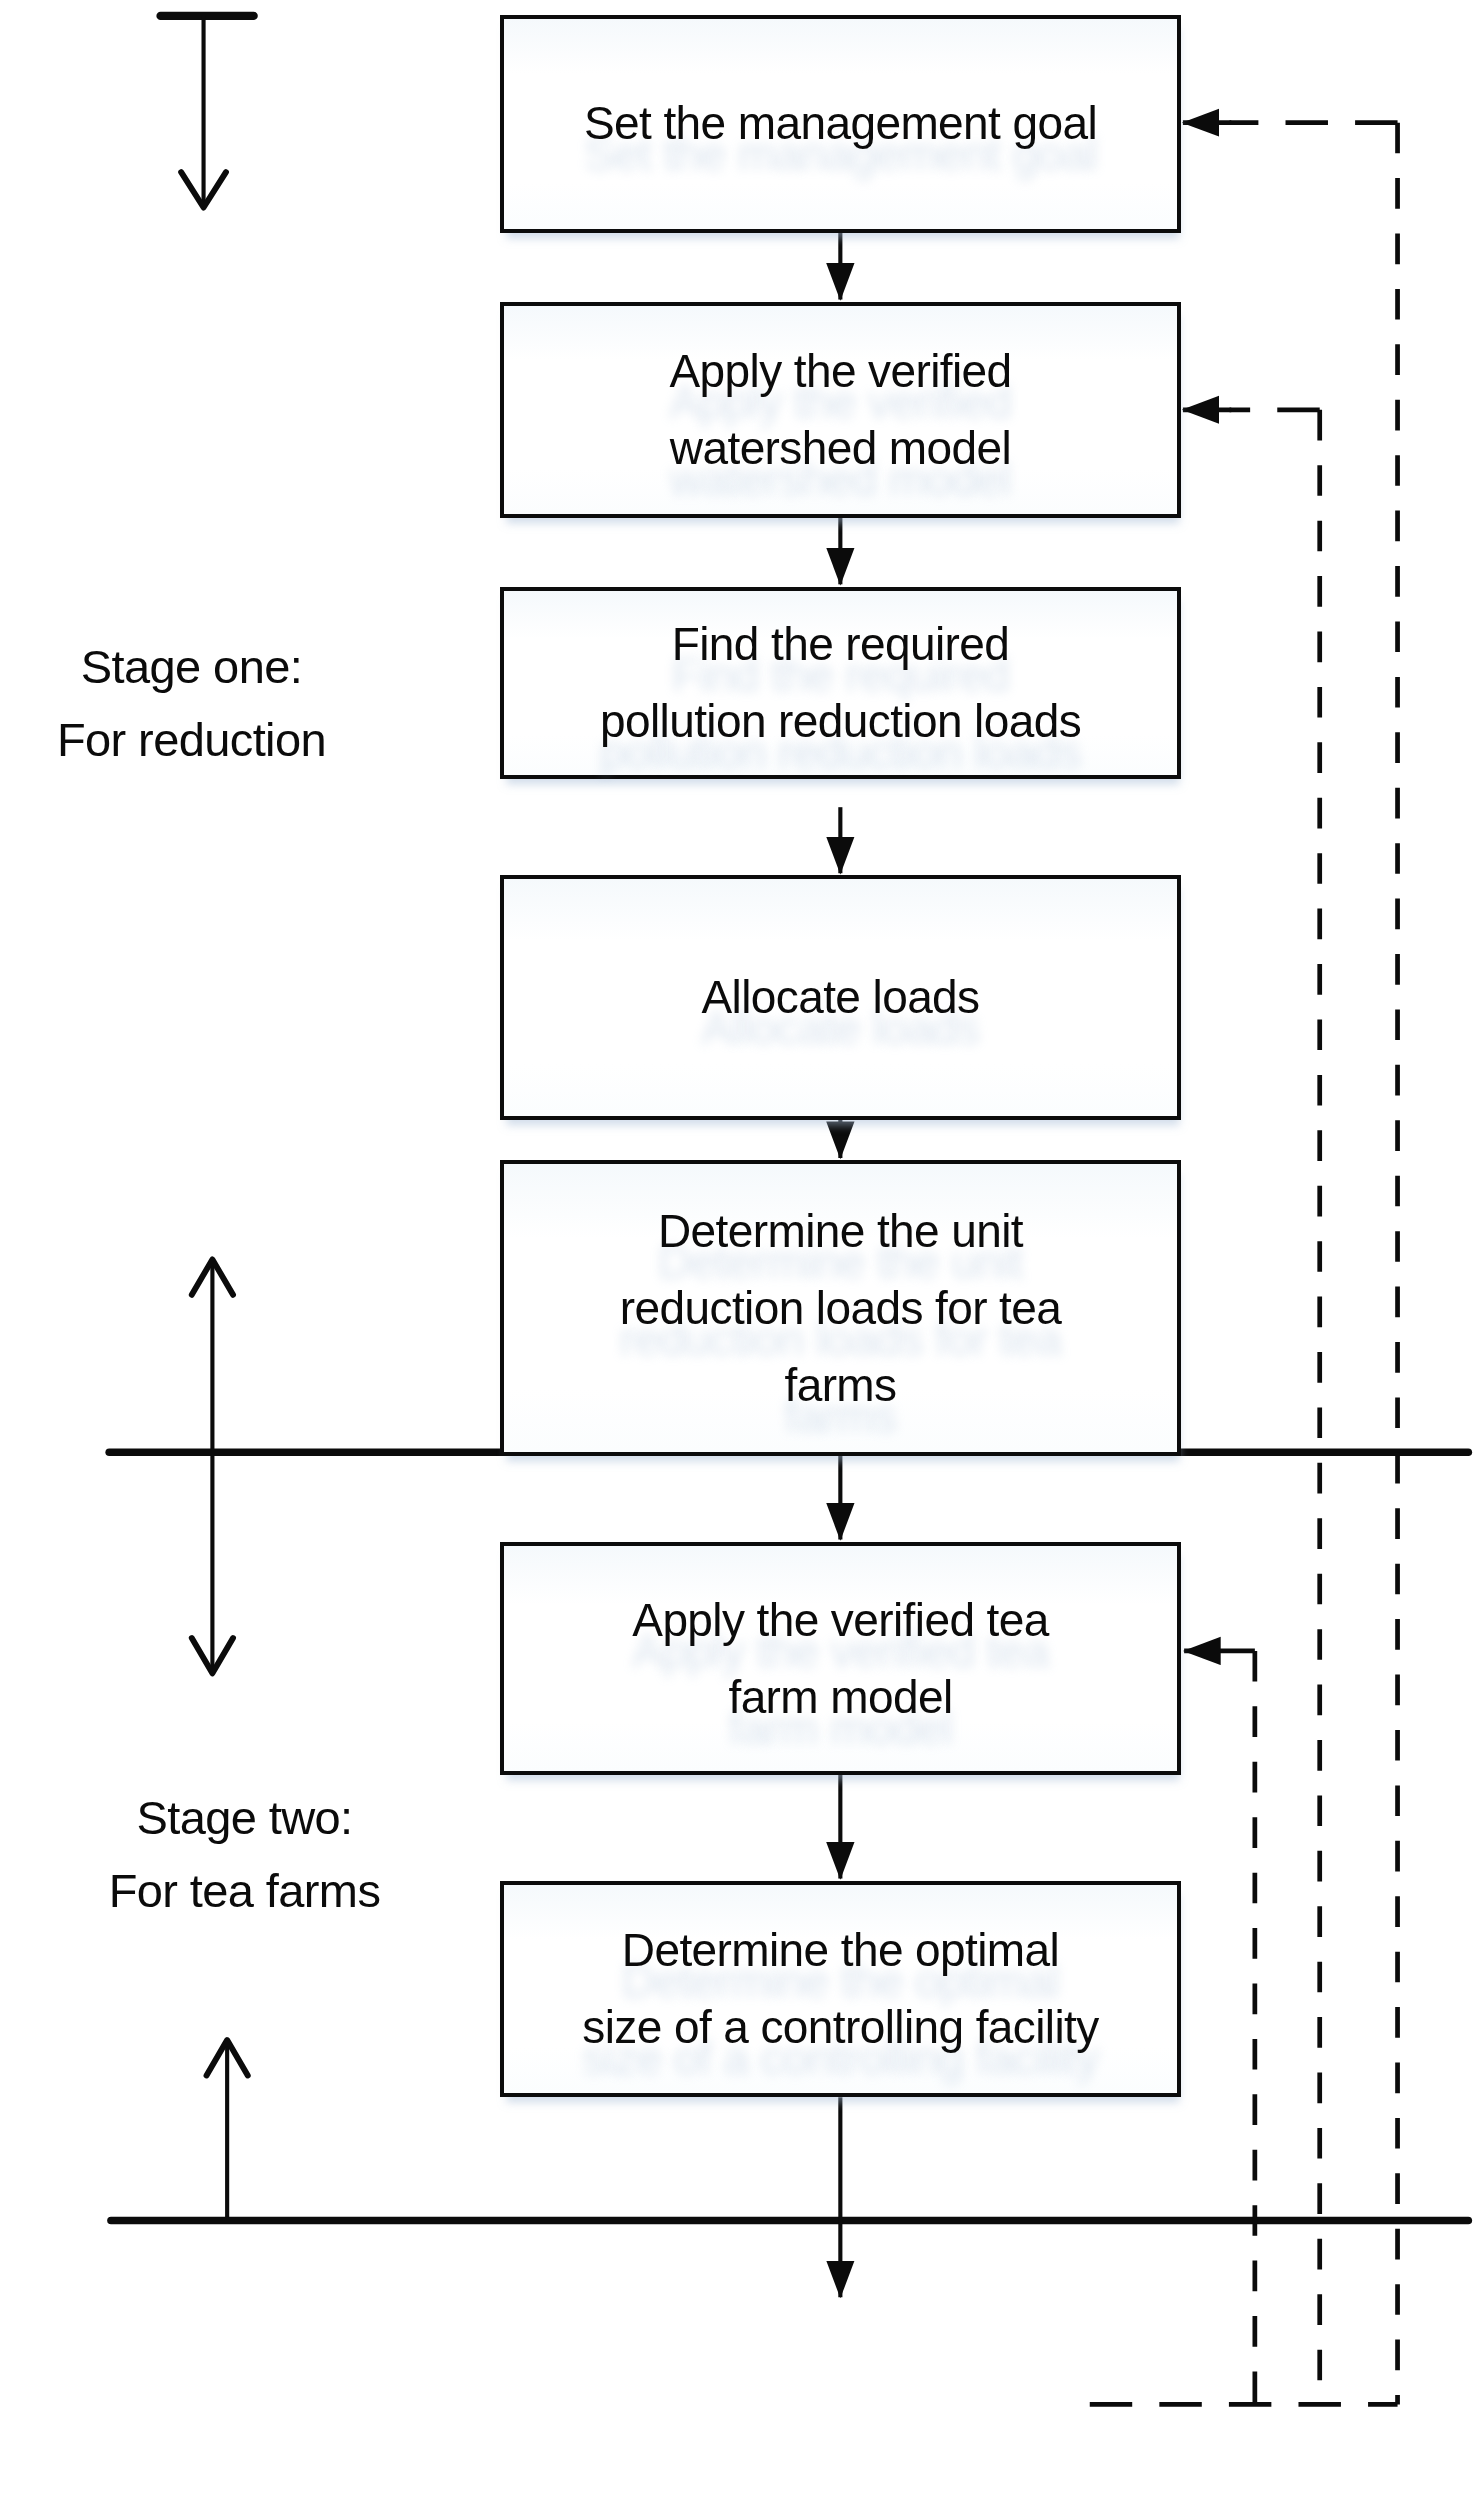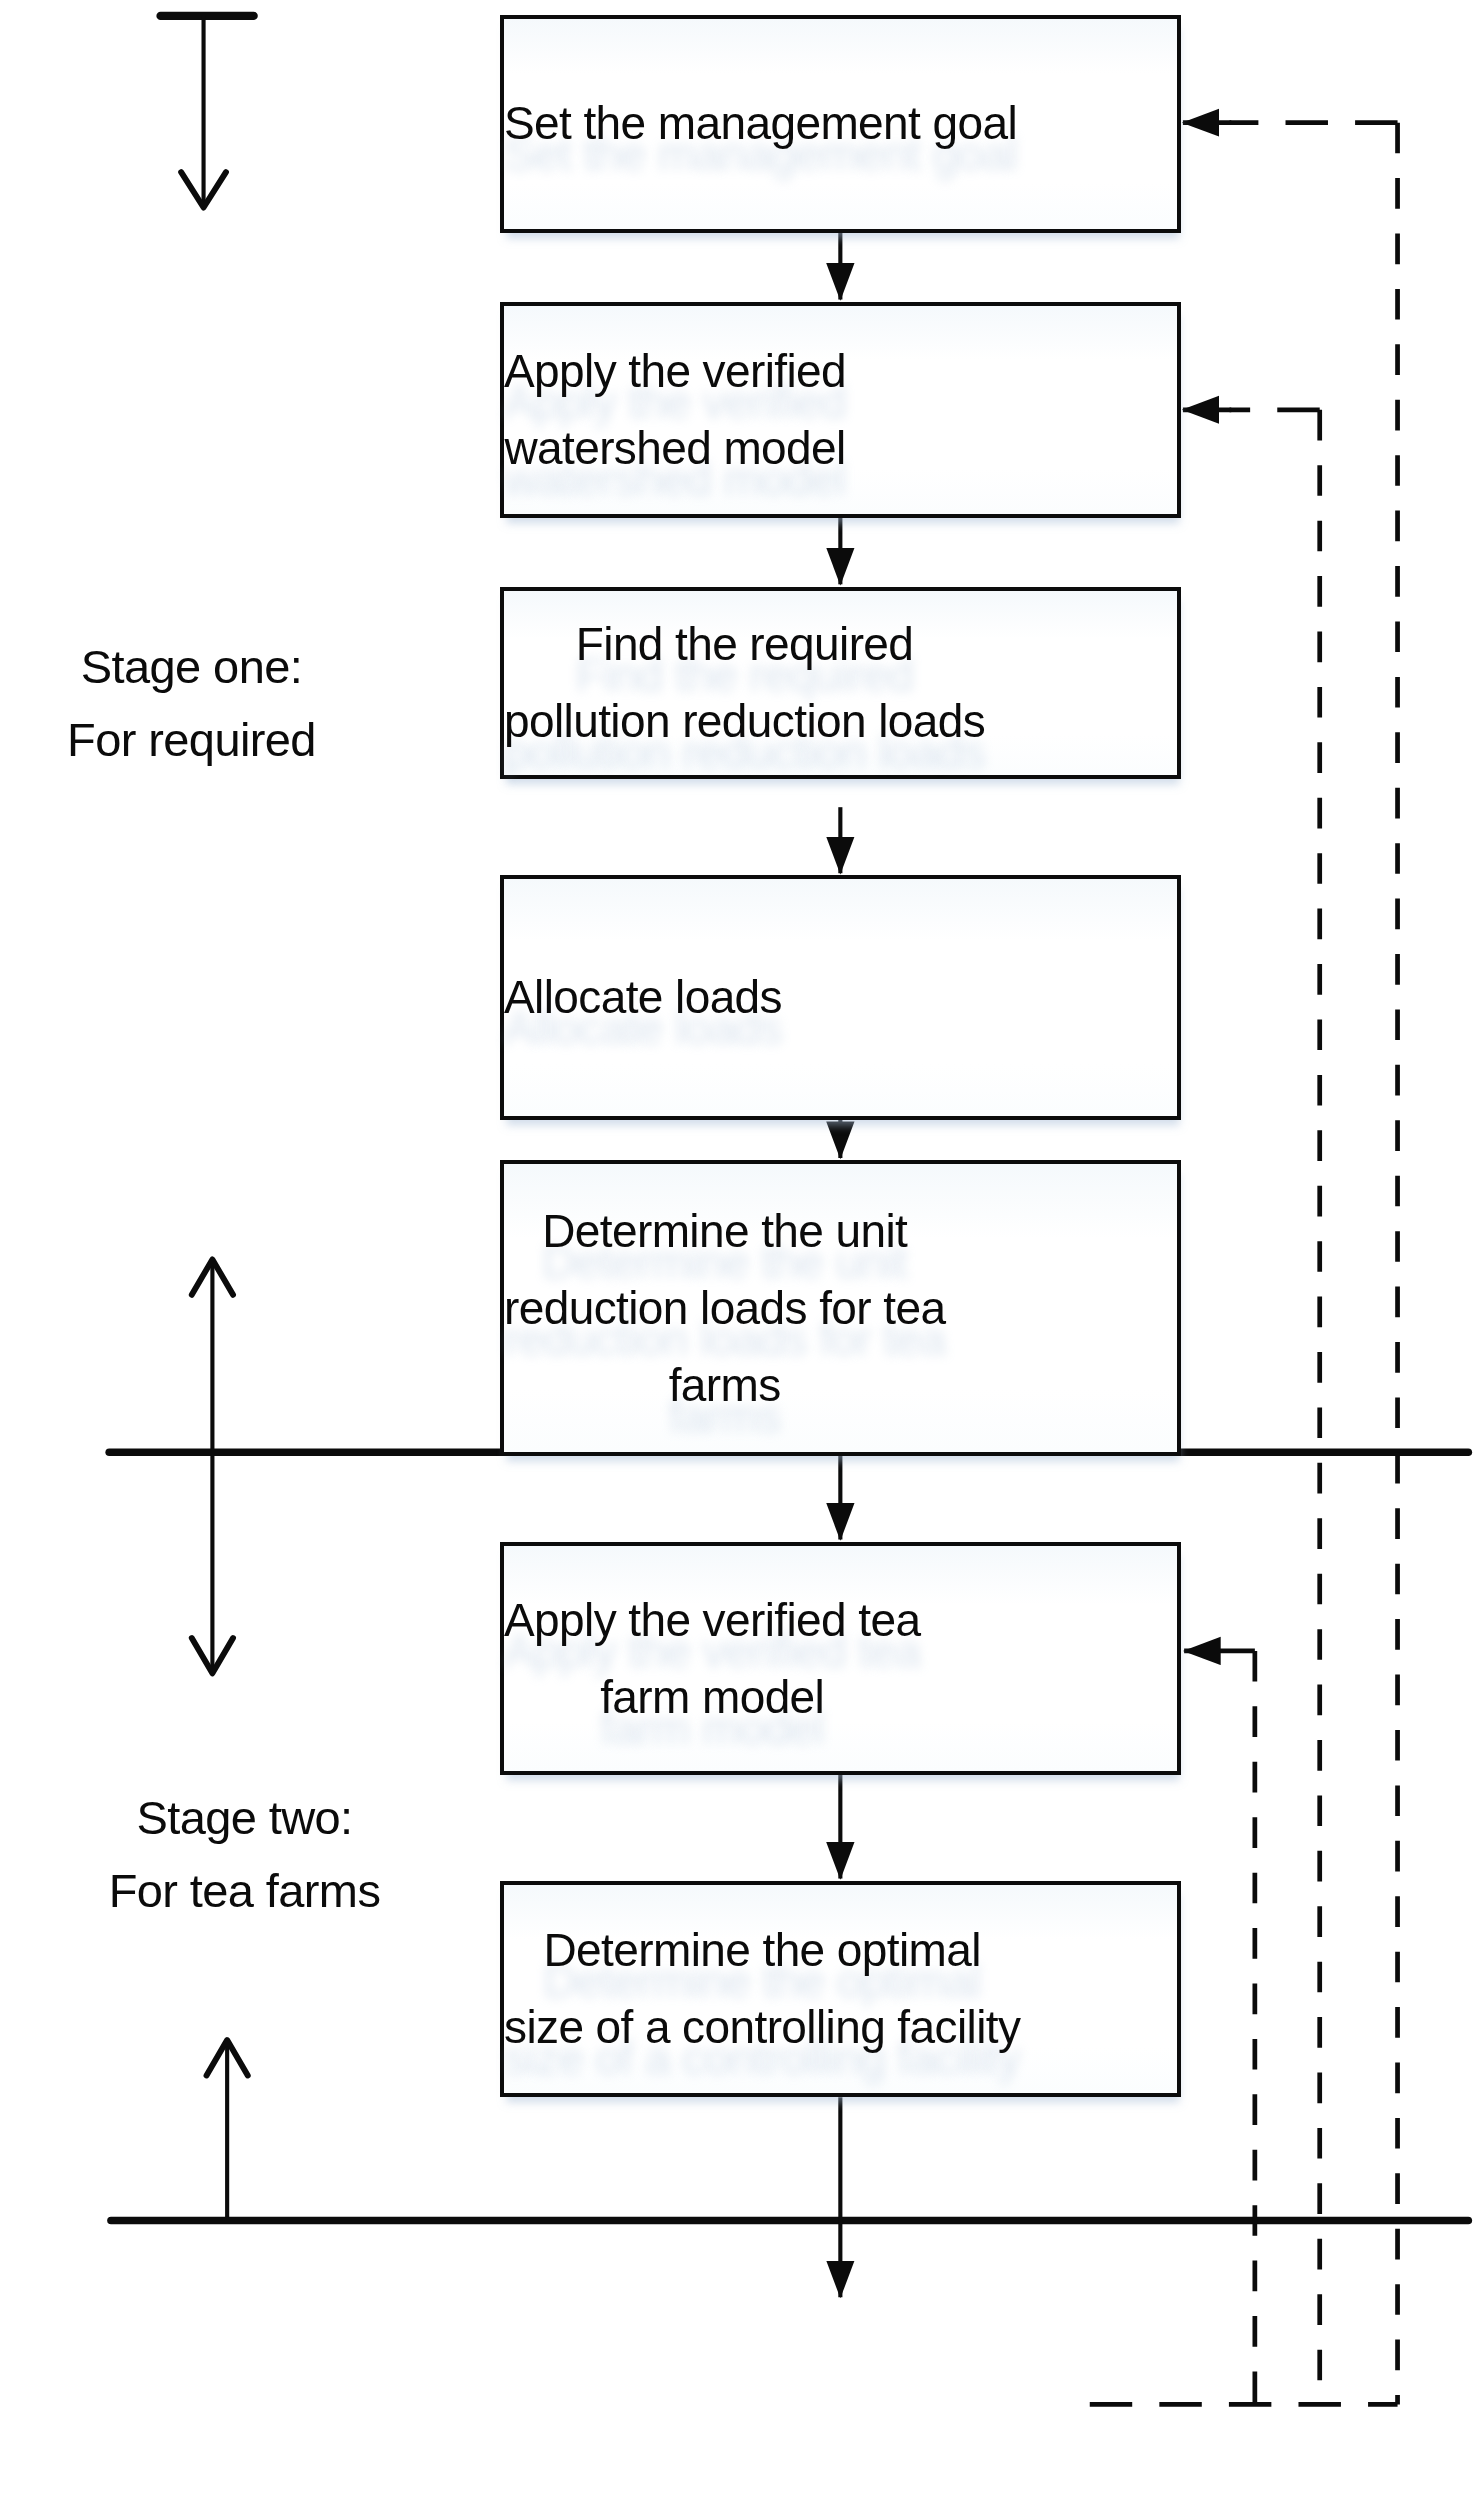--- a/index.html
+++ b/index.html
@@ -21,21 +21,21 @@
   .flow-box {
     position: absolute;
     left: 500px;
     width: 681px;
     box-sizing: border-box;
     border: 4.1px solid #0c0c0c;
     background: linear-gradient(180deg, #f5f9fc 0%, #ffffff 26%, #ffffff 78%, #fbfdfe 100%);
     box-shadow: 2.4px 9.4px 8.3px -3.5px rgba(168, 190, 216, 0.50);
     display: flex;
     align-items: center;
-    justify-content: flex-start;
+    justify-content: center;
     text-align: center;
     font-size: 46px;
     line-height: 77px;
     white-space: pre-line;
     letter-spacing: -0.6px;
   }
   .flow-box .box-label {
     text-shadow: 0 31px 10.6px rgba(150, 177, 207, 0.33);
   }
   .stage-label {
@@ -145,20 +145,20 @@
     <span class="box-label">Apply the verified tea
 farm model</span>
   </div>
 
   <div class="flow-box" style="top:1881px; height:216px;">
     <span class="box-label">Determine the optimal
 size of a controlling facility</span>
   </div>
 
   <div class="stage-label" style="left:0px; width:383px; top:630px;">Stage one:
-For required</div>
+For reduction</div>
 
   <div class="stage-label" style="left:53px; width:383px; top:1781px;">Stage two:
 For tea farms</div>
 
 
 </div>
 
 
 </body></html>

